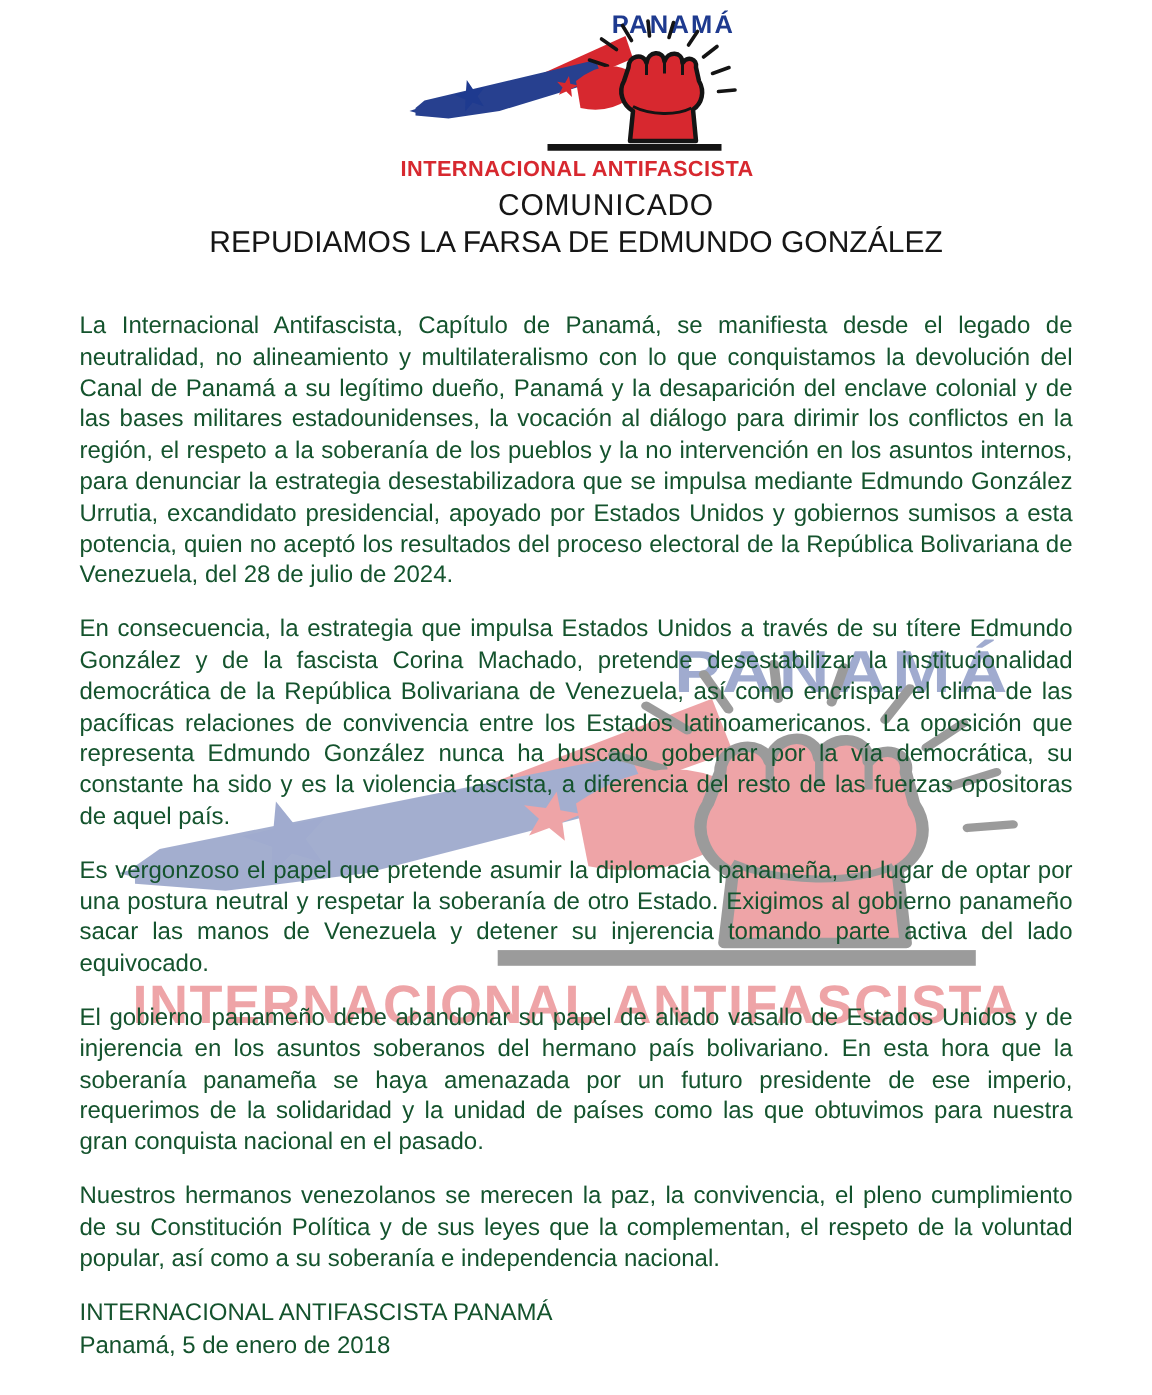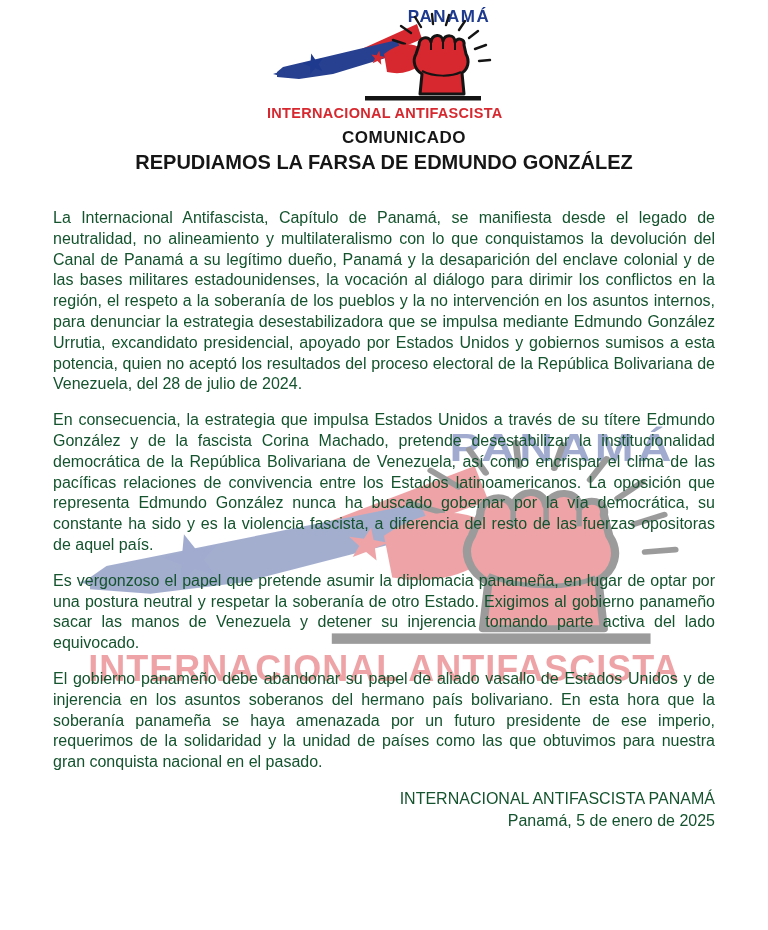--- a/index.html
+++ b/index.html
@@ -16,29 +16,29 @@
   .logo-art { display:block; margin:0 auto; }
   .logo-org {
     color:#d7282f; font-weight:700; font-size:14.5px; letter-spacing:.3px;
     margin-top:1px; white-space:nowrap;
   }
   
   .title-block {
     position:absolute; top:124px; left:0; right:0; text-align:center;
     color:#161616; z-index:2;
   }
-  .doc-title   { font-size:17px; font-weight:700; line-height:27px; letter-spacing:.5px;padding-left:40px; }
-  .doc-subtitle{ font-size:20px; font-weight:700; line-height:23.5px; }
+  .doc-title   { font-size:20px; font-weight:400; line-height:27px; letter-spacing:.5px;padding-left:40px; }
+  .doc-subtitle{ font-size:20px; font-weight:400; line-height:23.5px; }
   
   .content {
     position:absolute; top:208px; left:53px; width:662px;
     font-size:16px; line-height:20.8px; z-index:1; color:#14532d;
   }
   .content p { margin:0 0 15px 0; text-align:justify; }
-  .sign-block { text-align:right; margin-top:6px; line-height:22px; }
+  .sign-block { text-align:left; margin-top:6px; line-height:22px; }
   
   .watermark {
     position:absolute; top:424px; left:50%; transform:translateX(-50%);
     width:660px; text-align:center; opacity:.42; z-index:0;
     pointer-events:none;
   }
   .wm-org {
     color:#d7282f; font-weight:700; font-size:36px; letter-spacing:1px;
     margin-top:-8px; white-space:nowrap;
   }
@@ -109,19 +109,20 @@
   <div class="title-block">
     <div class="doc-title">COMUNICADO</div>
     <div class="doc-subtitle">REPUDIAMOS LA FARSA DE EDMUNDO GONZÁLEZ</div>
   </div>
 
   <div class="content">
     <p>La Internacional Antifascista, Capítulo de Panamá, se manifiesta desde el legado de neutralidad, no alineamiento y multilateralismo con lo que conquistamos la devolución del Canal de Panamá a su legítimo dueño, Panamá y la desaparición del enclave colonial y de las bases militares estadounidenses, la vocación al diálogo para dirimir los conflictos en la región, el respeto a la soberanía de los pueblos y la no intervención en los asuntos internos, para denunciar la estrategia desestabilizadora que se impulsa mediante Edmundo González Urrutia, excandidato presidencial, apoyado por Estados Unidos y gobiernos sumisos a esta potencia, quien no aceptó los resultados del proceso electoral de la República Bolivariana de Venezuela, del 28 de julio de 2024.</p>
     <p>En consecuencia, la estrategia que impulsa Estados Unidos a través de su títere Edmundo González y de la fascista Corina Machado, pretende desestabilizar la institucionalidad democrática de la República Bolivariana de Venezuela, así como encrispar el clima de las pacíficas relaciones de convivencia entre los Estados latinoamericanos. La oposición que representa Edmundo González nunca ha buscado gobernar por la vía democrática, su constante ha sido y es la violencia fascista, a diferencia del resto de las fuerzas opositoras de aquel país.</p>
     <p>Es vergonzoso el papel que pretende asumir la diplomacia panameña, en lugar de optar por una postura neutral y respetar la soberanía de otro Estado. Exigimos al gobierno panameño sacar las manos de Venezuela y detener su injerencia tomando parte activa del lado equivocado.</p>
     <p>El gobierno panameño debe abandonar su papel de aliado vasallo de Estados Unidos y de injerencia en los asuntos soberanos del hermano país bolivariano. En esta hora que la soberanía panameña se haya amenazada por un futuro presidente de ese imperio, requerimos de la solidaridad y la unidad de países como las que obtuvimos para nuestra gran conquista nacional en el pasado.</p>
+    <p>Nuestros hermanos venezolanos se merecen la paz, la convivencia, el pleno cumplimiento de su Constitución Política y de sus leyes que la complementan, el respeto de la voluntad popular, así como a su soberanía e independencia nacional.</p>
     <div class="sign-block">
       <div>INTERNACIONAL ANTIFASCISTA PANAMÁ</div>
-      <div>Panamá, 5 de enero de 2025</div>
+      <div>Panamá, 5 de enero de 2018</div>
     </div>
   </div>
 
 </div>
 
 </body></html>

